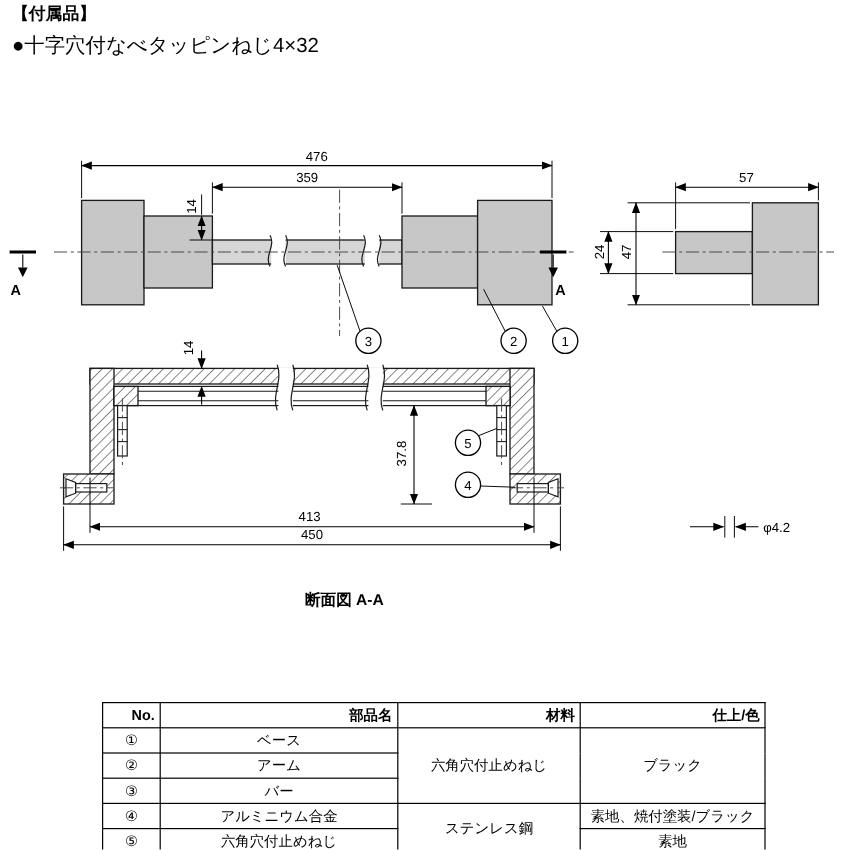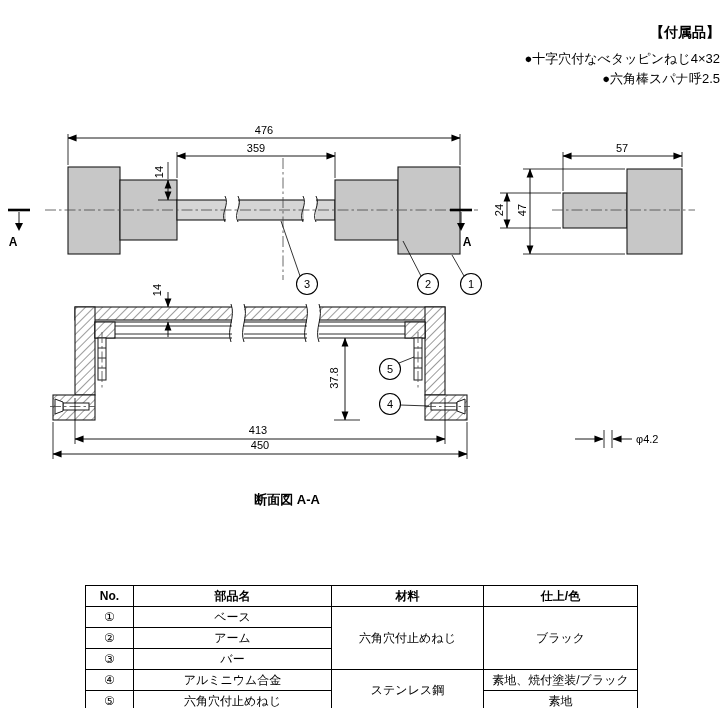--- a/index.html
+++ b/index.html
@@ -1,48 +1,47 @@
 <!DOCTYPE html>
 <html><head>
 <meta charset="utf-8">
 <style>
   html,body{margin:0;padding:0;background:#fff;}
   body{width:720px;height:708px;font-family:"Liberation Sans","DejaVu Sans",sans-serif;color:#000;overflow:hidden;}
-  .header{height:112px;box-sizing:border-box;padding:24px 0 0 10px;text-align:right;}
+  .header{height:112px;box-sizing:border-box;padding:3px 0 0 10px;}
   .header-title{font-size:14px;font-weight:bold;margin:0 0 7px 0;}
-  .acc-item{font-size:13px;line-height:20px;}
+  .acc-item{font-size:17px;line-height:20px;}
   svg{display:block;}
   svg text{font-family:"Liberation Sans","DejaVu Sans",sans-serif;fill:#000;}
   .dimt{font-size:11px;}
   .lblt{font-size:11px;}
   .sect-letter{font-size:12px;font-weight:bold;}
   .caption{font-size:13px;font-weight:bold;}
   .shape{fill:#c7c7c7;stroke:#1a1a1a;stroke-width:1.1;}
   .barshape{fill:#d6d6d6;stroke:#1a1a1a;stroke-width:1.1;}
   .hatched{fill:url(#hatch);stroke:#1a1a1a;stroke-width:1.1;}
   .whiteshape{fill:#fff;stroke:#1a1a1a;stroke-width:1;}
   .dim{stroke:#000;stroke-width:0.9;fill:none;}
   .ext{stroke:#000;stroke-width:0.8;fill:none;}
   .thin{stroke:#1a1a1a;stroke-width:0.9;fill:none;}
   .cl{stroke:#444;stroke-width:0.8;fill:none;stroke-dasharray:11 3 2.5 3;}
   .thick{stroke:#000;stroke-width:2.6;fill:none;}
   .brk{stroke:#1a1a1a;stroke-width:1;fill:none;}
   .erase{fill:#fff;stroke:none;}
   .balloon{fill:#fff;stroke:#000;stroke-width:1.1;}
   table.parts{border-collapse:collapse;margin:73px 0 0 85px;font-size:12px;table-layout:fixed;}
   .parts th,.parts td{border:1px solid #000;text-align:center;vertical-align:middle;padding:1px 4px;height:18px;overflow:hidden;white-space:nowrap;}
-  .parts th{font-weight:bold;}
+  .parts th{font-weight:bold;text-align:right;}
 </style>
 </head>
 <body>
 
 <div class="header">
   <div class="header-title">【付属品】</div>
   <div class="acc-item">●十字穴付なべタッピンねじ4×32</div>
-  <div class="acc-item">●六角棒スパナ呼2.5</div>
 </div>
 
 <svg width="720" height="400" viewBox="0 0 720 400">
   <defs>
     <marker id="arr" viewBox="0 0 10 10" refX="9.5" refY="5" markerWidth="9" markerHeight="9" orient="auto-start-reverse" markerUnits="userSpaceOnUse">
       <path d="M0,1.2 L10,5 L0,8.8 Z" fill="#000"></path>
     </marker>
     <pattern id="hatch" width="6" height="6" patternUnits="userSpaceOnUse" patternTransform="rotate(45)">
       <rect width="6" height="6" fill="#fff"></rect>
       <line x1="0" y1="0" x2="0" y2="6" stroke="#3a3a3a" stroke-width="1"></line>

